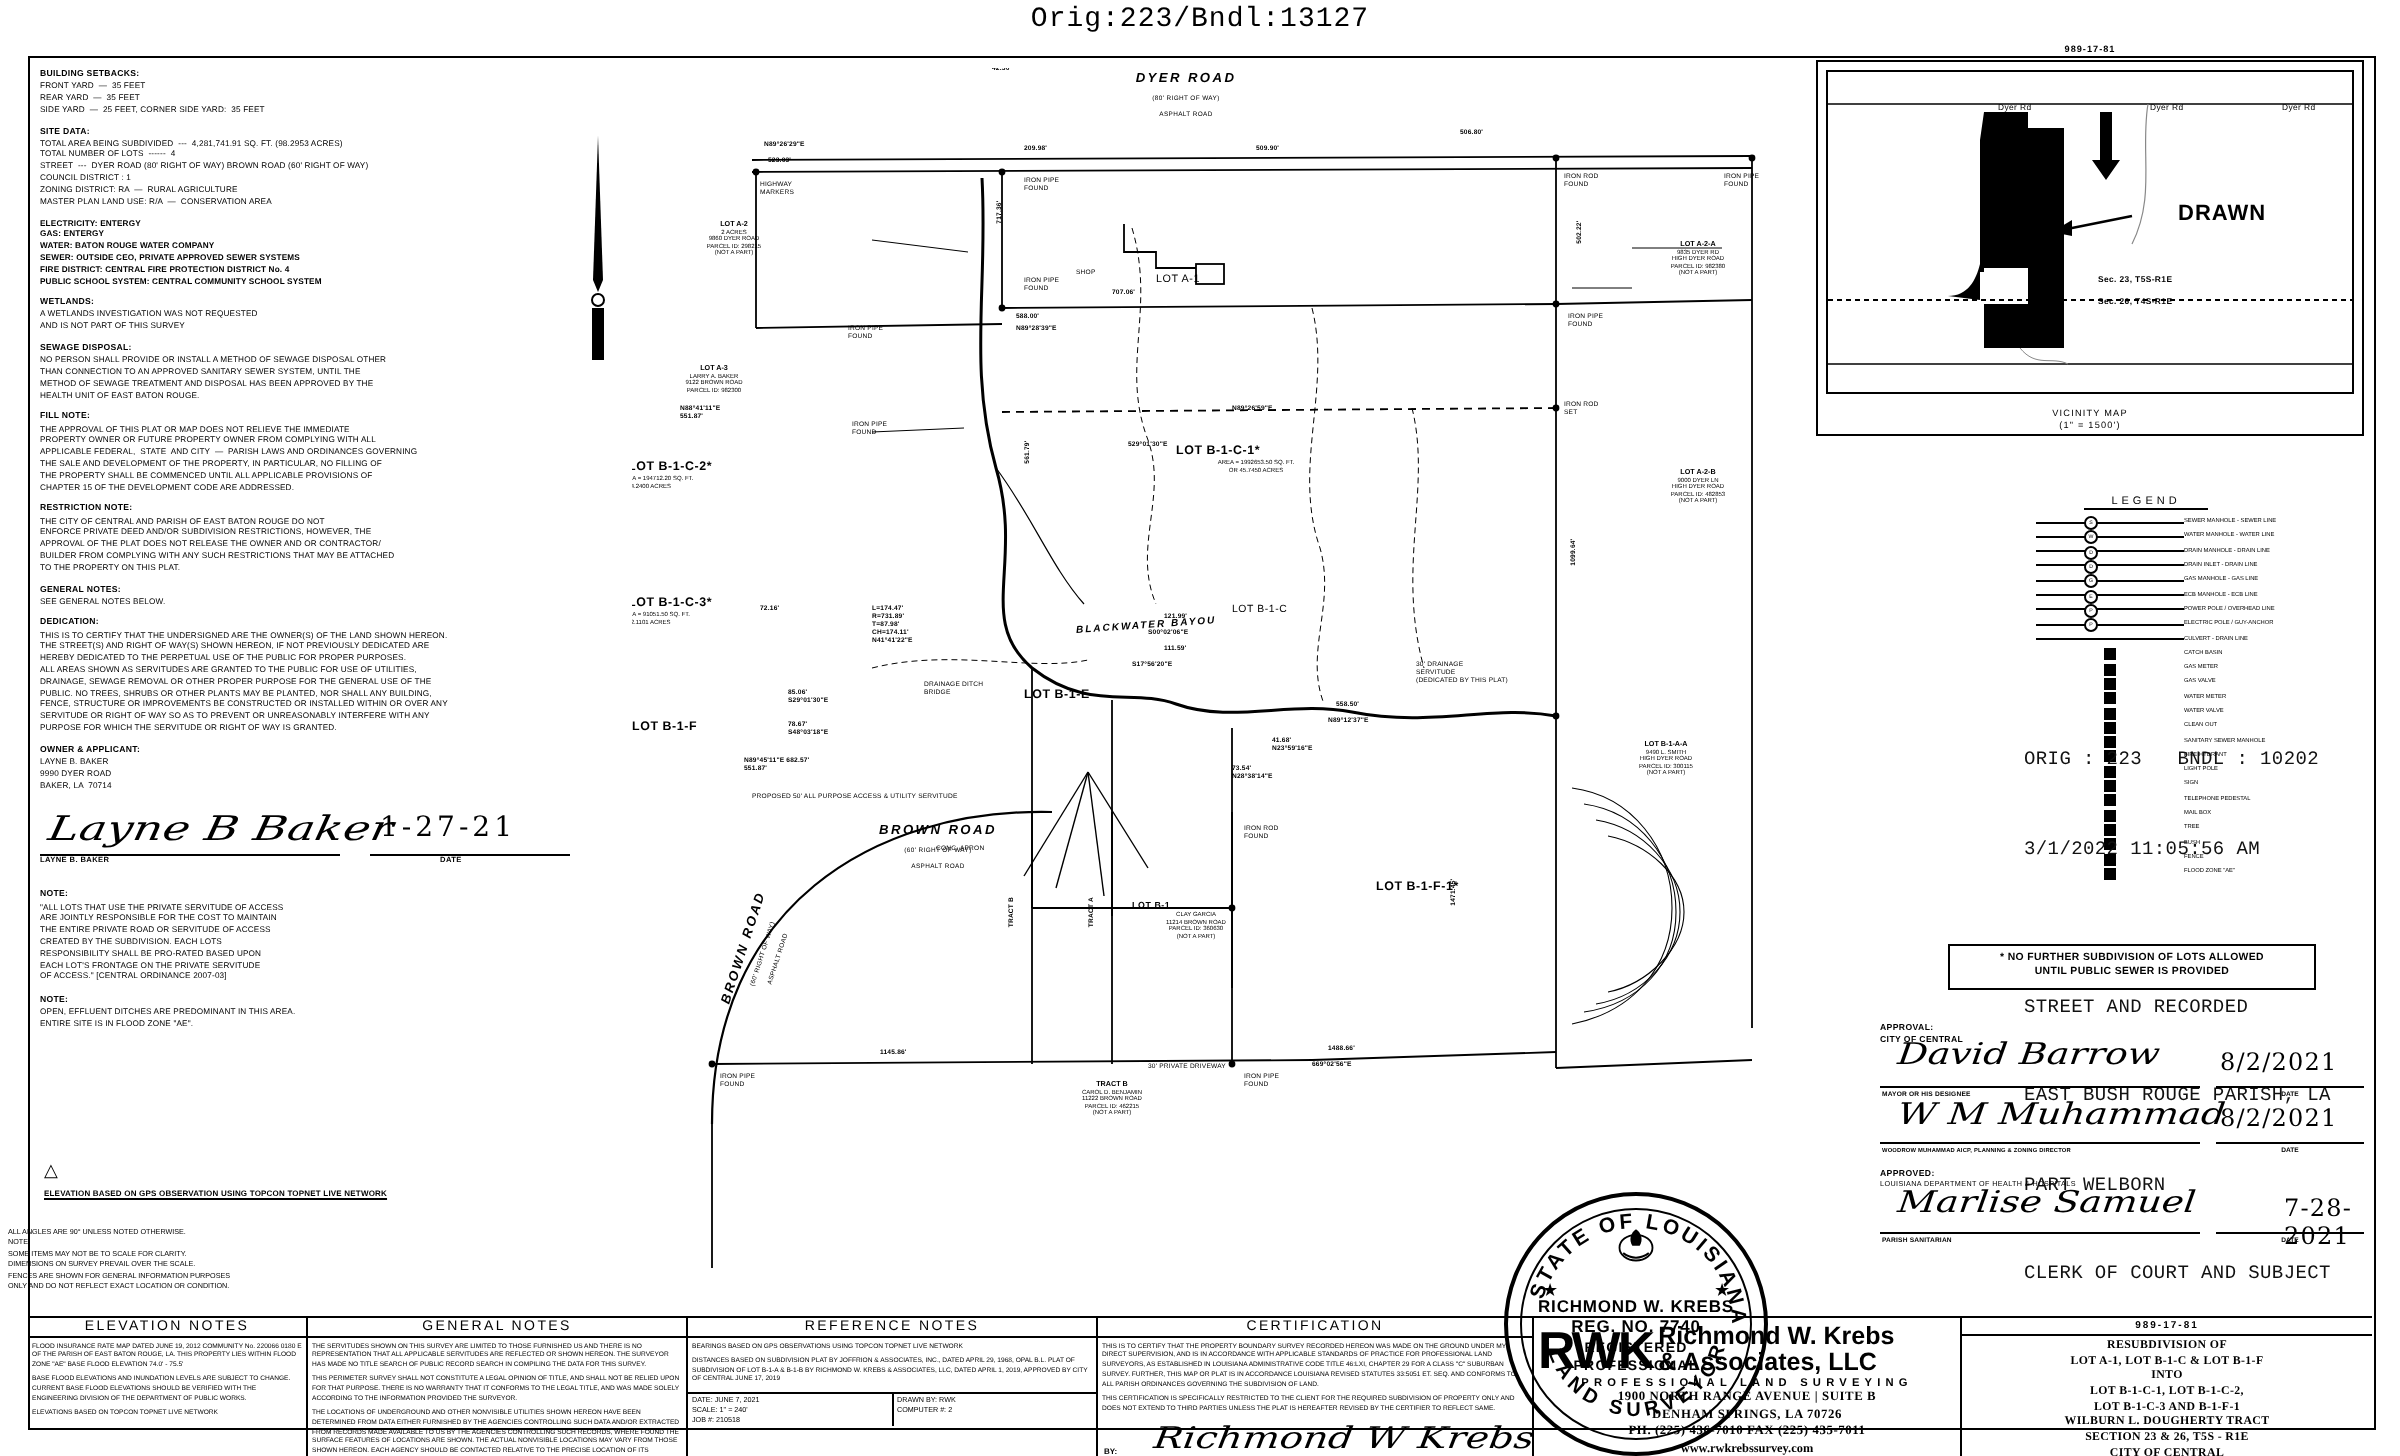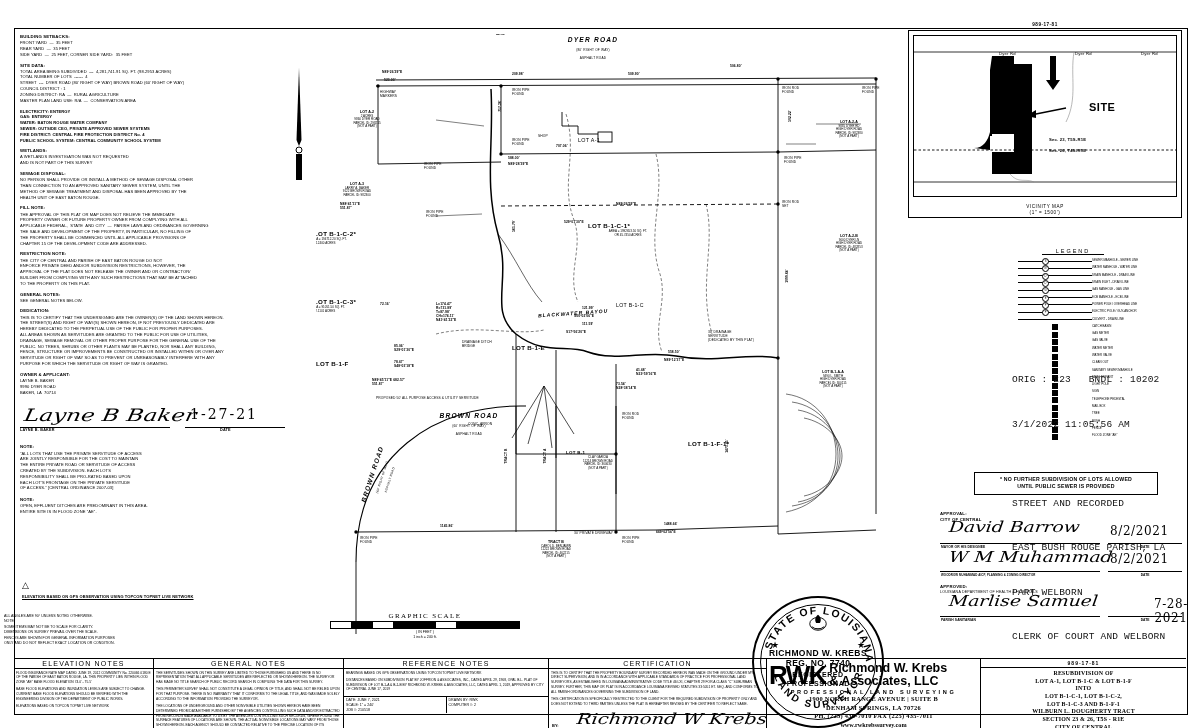--- a/index.html
+++ b/index.html
@@ -113,21 +113,21 @@
   .lg-circ{position:absolute;top:1px;left:24px;width:5px;height:5px;border:.7px solid #000;
     border-radius:50%;background:#fff;text-align:center;font-size:2.6px;line-height:5px;}
 
   .no-sub{position:absolute;left:974px;top:472px;width:178px;border:1.2px solid #000;
     text-align:center;font-size:5.2px;font-weight:bold;line-height:1.5;padding:2.5px 2px;
     letter-spacing:.2px;}
 
   .appr{position:absolute;font-size:4.3px;font-weight:bold;line-height:1.4;letter-spacing:.2px;}
   .appr-sig{font-family:"DejaVu Serif",serif;font-style:italic;font-size:15px;
     transform:scaleX(1.25) skewX(-5deg);transform-origin:left bottom;}
-  .appr-date{font-family:"DejaVu Serif",serif;font-size:12px;letter-spacing:.6px;text-align:center;}
+  .appr-date{font-family:"DejaVu Serif",serif;font-size:12px;letter-spacing:.6px;}
   .appr-rule{border-bottom:1px solid #000;}
   .appr-cap{font-size:3.3px;font-weight:bold;letter-spacing:.1px;}
   .appr-dcap{font-size:3.3px;font-weight:bold;text-align:center;}
 
   
   .stamp{position:absolute;left:1012px;top:344px;font-family:"Liberation Mono",monospace;
     font-size:9.5px;line-height:1.55;letter-spacing:.2px;color:#111;white-space:pre;}
 
   
   .draw{position:absolute;left:316px;top:34px;width:590px;height:600px;overflow:hidden;}
@@ -147,20 +147,21 @@
   .gbar div:last-child{border-right:none;}
   .gscale-ft{font-size:3.6px;line-height:1.3;padding-top:1px;}
 
   .northarrow{position:absolute;left:292px;top:68px;width:14px;height:120px;}
 </style>
 </head>
 <body>
 
 <div class="page">
 
+  <div class="orig-header">Orig:223/Bndl:13127</div>
 
   <div class="frame"></div>
 
   <div class="notes-col">
     <div id="notes-host">
         <div class="nblk">
           <div class="nhd">BUILDING SETBACKS:</div>
           <div class="nln">FRONT YARD  —  35 FEET</div>
           <div class="nln">REAR YARD  —  35 FEET</div>
           <div class="nln">SIDE YARD  —  25 FEET, CORNER SIDE YARD:  35 FEET</div>
@@ -496,38 +497,20 @@
     <div class="dtxt" style="left:120px;top:268px">L=174.47'<br>R=731.89'<br>T=87.98'<br>CH=174.11'<br>N41°41'22"E</div>
     <div class="dtxt n" style="left:146px;top:306px">DRAINAGE DITCH<br>BRIDGE</div>
     <div class="dtxt n" style="left:392px;top:296px">30' DRAINAGE<br>SERVITUDE<br>(DEDICATED BY THIS PLAT)</div>
     <div class="dtxt n" style="left:60px;top:362px;width:130px">PROPOSED 50' ALL PURPOSE ACCESS &amp; UTILITY SERVITUDE</div>
     <div class="dtxt n" style="left:152px;top:388px">CONC. APRON</div>
     <div class="dtxt n" style="left:258px;top:497px">30' PRIVATE DRIVEWAY</div>
     <div class="dtxt" style="left:182px;top:420px;transform:rotate(-90deg)">TRACT B</div>
     <div class="dtxt" style="left:222px;top:420px;transform:rotate(-90deg)">TRACT A</div>
   </div>
 
-  <div class="gscale">
-    <div class="gscale-hd">GRAPHIC SCALE</div>
-    <div class="gbar">
-      <div style="background:#fff"></div>
-        <div style="background:#000"></div>
-      <div style="background:#fff"></div>
-        <div style="background:#000"></div>
-      <div style="background:#000"></div>
-        <div style="background:#fff"></div>
-      <div style="background:#000"></div>
-        <div style="background:#000"></div>
-      <div style="background:#000"></div>
-    </div>
-    <div class="gscale-ft">
-      <span>( IN FEET )</span><br>
-      <span>1 inch = 240 ft.</span>
-    </div>
-  </div>
 
   <svg class="northarrow" viewBox="0 0 14 120">
     <polygon points="7,0 9.5,72 7,78 4.5,72" fill="#000"></polygon>
     <rect x="4" y="86" width="6" height="26" fill="#000"></rect>
     <circle cx="7" cy="82" r="3" fill="none" stroke="#000" stroke-width="1"></circle>
   </svg>
 
   <div class="vic">
     <div class="vic-code">989-17-81</div>
     <div class="vic-inner">
@@ -539,21 +522,21 @@
         <line x1="0" y1="114" x2="264" y2="114" stroke="#000" stroke-width="0.9" stroke-dasharray="2.5 2"></line>
         <line x1="0" y1="16" x2="264" y2="16" stroke="#000" stroke-width="0.8"></line>
         <line x1="0" y1="146" x2="264" y2="146" stroke="#000" stroke-width="0.8"></line>
         <polygon points="136,20 136,44 132,44 139,54 146,44 142,44 142,20" fill="#000"></polygon>
         <line x1="112" y1="80" x2="152" y2="72" stroke="#000" stroke-width="1.4"></line>
         <polygon points="112,80 122,74 122,82" fill="#000"></polygon>
         <path d="M160 16 C156 40, 164 62, 152 86" stroke="#888" stroke-width="0.6" fill="none"></path>
         <path d="M96 138 C104 148, 112 142, 120 146" stroke="#888" stroke-width="0.5" fill="none"></path>
       </svg>
     </div>
-    <div class="site-lbl">SITE</div>
+    <div class="site-lbl">DRAWN</div>
     <div class="sec-lbl" style="left:140px;top:106px">Sec. 23, T5S-R1E</div>
     <div class="sec-lbl" style="left:140px;top:117px">Sec. 26, T4S-R1E</div>
     <div class="sec-lbl" style="left:90px;top:20px;font-weight:normal">Dyer Rd</div>
     <div class="sec-lbl" style="left:166px;top:20px;font-weight:normal">Dyer Rd</div>
     <div class="sec-lbl" style="left:232px;top:20px;font-weight:normal">Dyer Rd</div>
     <div class="vic-cap">
       <span>VICINITY MAP</span><br>
       <span>(1" = 1500')</span>
     </div>
   </div>
@@ -722,21 +705,21 @@
       </div>
   </div>
 
   <div class="stamp">
     <div>ORIG : 223   BNDL : 10202</div>
     <div>3/1/2022 11:05:56 AM</div>
     <div style="height:6px"></div>
     <div>STREET AND RECORDED</div>
     <div>EAST BUSH ROUGE PARISH, LA</div>
     <div>PART WELBORN</div>
-    <div>CLERK OF COURT AND WELBORN</div>
+    <div>CLERK OF COURT AND SUBJECT</div>
   </div>
 
   <div class="no-sub">
     <span>* NO FURTHER SUBDIVISION OF LOTS ALLOWED</span><br>
     <span>UNTIL PUBLIC SEWER IS PROVIDED</span>
   </div>
 
   <div class="appr" style="left:940px;top:511px">
     <div>APPROVAL:</div>
     <div>CITY OF CENTRAL</div>

